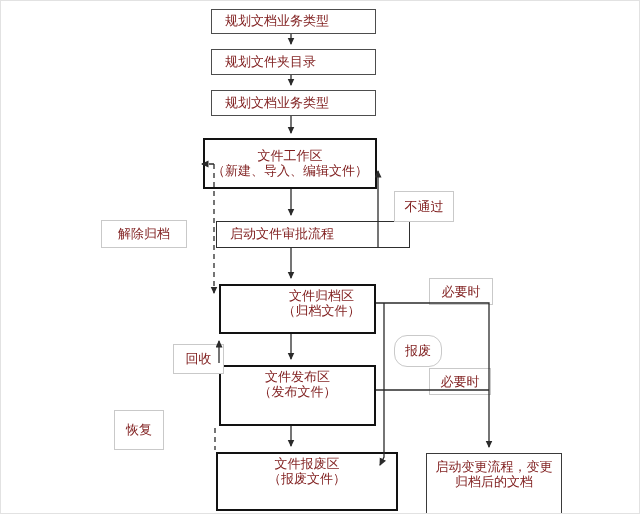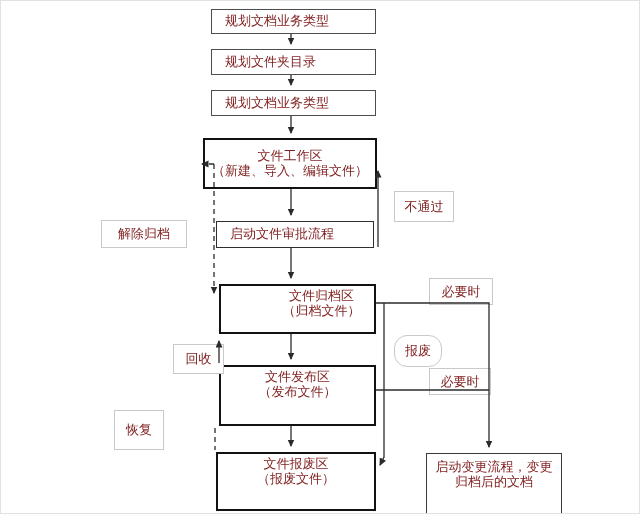--- a/index.html
+++ b/index.html
@@ -43,35 +43,35 @@
 
   <div class="node thin leftalign" style="left:210px;top:89px;width:165px;height:26px;">
     <span class="tline">规划文档业务类型</span>
   </div>
 
   <div class="node thick center" style="left:202px;top:137px;width:174px;height:51px;">
     <span class="tline">文件工作区</span>
     <span class="tline">（新建、导入、编辑文件）</span>
   </div>
 
-  <div class="node thin leftalign" style="left:215px;top:220px;width:158px;height:27px;border-color:#2e2e2e;">
+  <div class="node thin leftalign" style="left:215px;top:220px;width:194px;height:27px;border-color:#2e2e2e;">
     <span class="tline">启动文件审批流程</span>
   </div>
 
   <div class="node thick center toptext" style="left:218px;top:283px;width:157px;height:50px;padding-left:48px;">
     <span class="tline">文件归档区</span>
     <span class="tline">（归档文件）</span>
   </div>
 
   <div class="node thick center toptext" style="left:218px;top:364px;width:157px;height:61px;">
     <span class="tline">文件发布区</span>
     <span class="tline">（发布文件）</span>
   </div>
 
-  <div class="node thick center toptext" style="left:215px;top:451px;width:160px;height:59px;">
+  <div class="node thick center toptext" style="left:215px;top:451px;width:182px;height:59px;">
     <span class="tline">文件报废区</span>
     <span class="tline">（报废文件）</span>
   </div>
 
   <div class="node thin center toptext" style="left:425px;top:452px;width:136px;height:72px;padding-top:6px;border-color:#3a3a3a;">
     <span class="tline">启动变更流程，变更</span>
     <span class="tline">归档后的文档</span>
   </div>
 
   <div class="edge-label" style="left:100px;top:219px;width:86px;height:28px;">解除归档</div>

